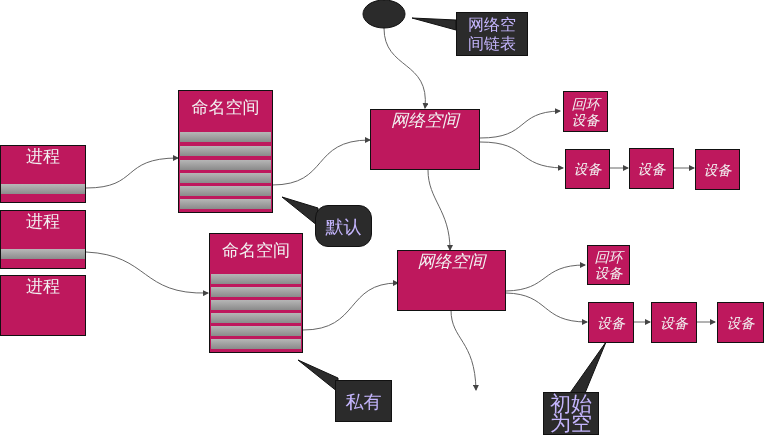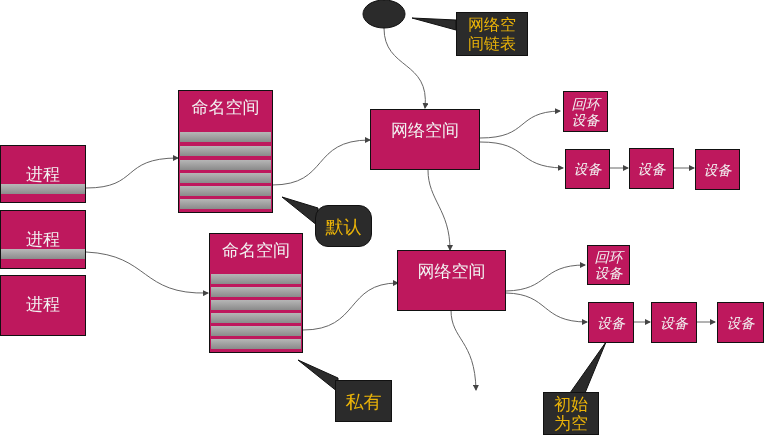--- a/index.html
+++ b/index.html
@@ -1,31 +1,31 @@
 <!DOCTYPE html>
 <html><head>
 <meta charset="utf-8">
 <style>
   html, body { margin:0; padding:0; background:#ffffff; }
   body { width:766px; height:435px; position:relative; overflow:hidden;
          font-family:"DejaVu Sans", sans-serif; }
   .box { position:absolute; background:#be185d; border:1px solid #111;
          box-sizing:border-box; color:#f2f2f2; }
   .title { text-align:center; font-size:17px; line-height:20px; }
-  .proc .title { padding-top:18px; }
+  .proc .title { padding-top:2px;font-family:Liberation Mono, monospace; }
   .proc .bar { position:absolute; left:0; right:0; height:10px;
                background:linear-gradient(#b8b8b8,#8c8c8c); }
   .ns .title { padding-top:6px; height:36px; box-sizing:border-box; }
   .ns .stripe { position:absolute; left:1px; right:1px; height:10px;
                 background:linear-gradient(#b6b6b6,#8a8a8a); }
-  .net .title { padding-top:10px; font-size:17px; }
+  .net .title { font-size:17px;font-style:italic; }
   .dev { display:flex; align-items:center; justify-content:center;
          font-size:14px; text-align:center; line-height:16px;font-style:italic; }
   .call { position:absolute; background:#2b2b2b; border:1px solid #111;
-          color:#eab308; box-sizing:border-box; display:flex;
+          color:#c4b5fd; box-sizing:border-box; display:flex;
           align-items:center; justify-content:center; text-align:center;
           font-size:16px; line-height:19px; }
   svg#wires { position:absolute; left:0; top:0; }
 </style>
 </head>
 <body>
 
 <svg id="wires" width="766" height="435">
   <defs>
     <marker id="ah" markerWidth="6" markerHeight="6" refX="5" refY="3" orient="auto">
@@ -104,21 +104,21 @@
 <div class="call" style="left:456px;top:12px;width:72px;height:44px;flex-direction:column;">
   <span>网络空</span>
   <span>间链表</span>
 </div>
 <div class="call" style="left:315px;top:205px;width:57px;height:42px;font-size:18px;border-radius:13px;">
   <span>默认</span>
 </div>
 <div class="call" style="left:335px;top:372px;width:57px;height:42px;font-size:18px;margin-top:8px;">
   <span>私有</span>
 </div>
-<div class="call" style="left:543px;top:392px;width:56px;height:43px;flex-direction:column;font-size:17px;">
+<div class="call" style="left:543px;top:392px;width:56px;height:43px;flex-direction:column;font-size:21px;">
   <span>初始</span>
   <span>为空</span>
 </div>
 
 <div class="box net" style="left:370px;top:109px;width:110px;height:61px;">
   <div class="title">网络空间</div>
 </div>
 <div class="box net" style="left:397px;top:250px;width:109px;height:61px;">
   <div class="title">网络空间</div>
 </div>

